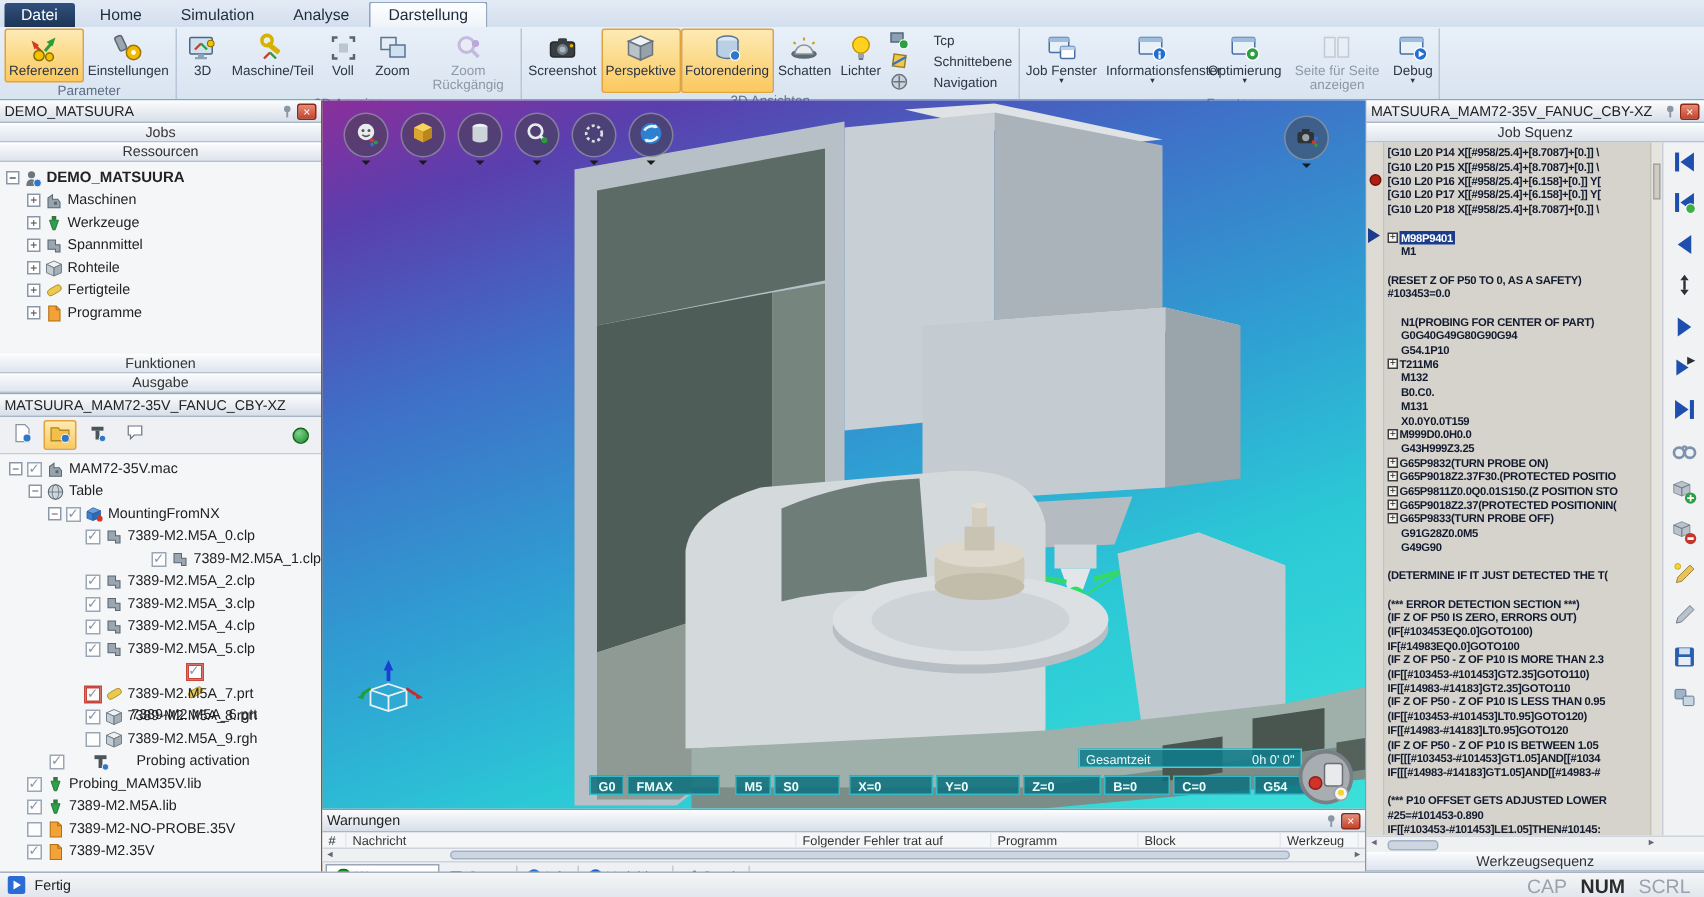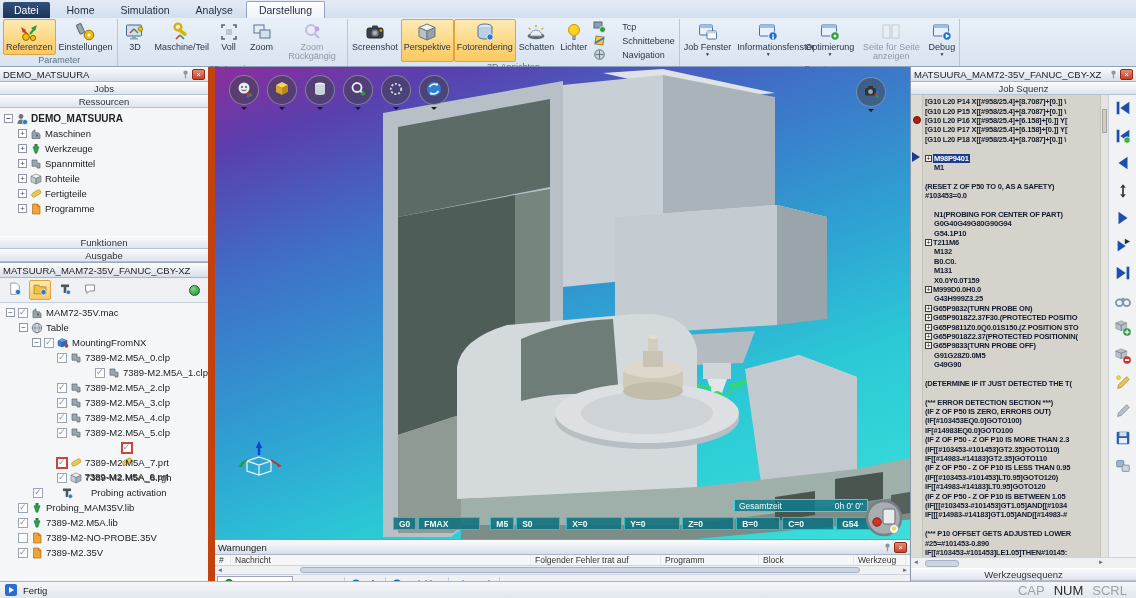--- a/index.html
+++ b/index.html
@@ -22,21 +22,21 @@
 .rbtn .lb{font-size:9px;color:#2b3545;text-align:center;line-height:1.05;max-width:62px}
 .rbtn.hl{background:linear-gradient(#fdeab4,#fbc95e);border-color:#e2a23c}
 .rbtn.dis{opacity:.45}
 .rbtn .caret{font-size:5px;color:#333;line-height:5px}
 .rstack{display:flex;flex-direction:column;justify-content:flex-start;gap:1px;padding:1px 3px}
 .rsbtn{display:flex;align-items:center;gap:16px;font-size:9px;color:#2b3545;height:13px}
 .rsbtn .ic{width:13px;height:13px;flex:none}
 
 
 .main{flex:1;display:flex;min-height:0}
-.leftcol{width:215px;flex:none;display:flex;flex-direction:column;background:#5eead4;border-right:7px solid #c2410c}
+.leftcol{width:215px;flex:none;display:flex;flex-direction:column;background:#5eead4;border-right:1px solid #c2410c}
 .panel{display:flex;flex-direction:column;background:#eef0f3;min-height:0}
 .p1{height:196px;flex:none;border-bottom:1px solid #9aa7b6}
 .p2{flex:1}
 .ptitle{height:15px;flex:none;display:flex;align-items:center;gap:2px;padding:0 3px;background:linear-gradient(#fbfcfd,#d8dfe9);border-bottom:1px solid #aab6c6;font-size:9.5px;color:#222;white-space:nowrap;overflow:hidden}
 .ptitle .sp{flex:1}
 .closebtn{width:13px;height:11px;flex:none;background:linear-gradient(#e88b74,#c8422a);border:1px solid #8a2a18;border-radius:2px;color:#fff;font-size:8px;line-height:9px;text-align:center}
 .pinic{width:9px;height:11px;flex:none}
 .secbar{height:13px;flex:none;display:flex;align-items:center;justify-content:center;font-size:9.5px;color:#333;background:linear-gradient(#f8fafc,#dee4ee);border-top:1px solid #fff;border-bottom:1px solid #b6c0cf}
 .tree1{flex:1;background:#f5f6f8;padding:3px 0 0 4px;overflow:hidden}
 .trow{display:flex;align-items:center;height:15px;font-size:9.5px;color:#222;gap:3px;white-space:nowrap}
@@ -57,21 +57,21 @@
 
 .centercol{width:695px;flex:none;display:flex;flex-direction:column;min-width:0}
 .view3d{height:472px;flex:none;position:relative;overflow:hidden;
  background:linear-gradient(160deg,#8b2f9b 0%,#5a3fae 12%,#3f6fc7 30%,#2f9ed2 52%,#2bc9d6 72%,#3be0da 100%)}
 .machinesvg{position:absolute;inset:0}
 .navbar3d{position:absolute;top:8px;left:14px;display:flex;gap:8px}
 .navbtn{width:30px;height:30px;border-radius:50%;background:rgba(66,68,74,.55);border:1px solid rgba(175,180,190,.55);display:flex;align-items:center;justify-content:center;position:relative}
 .navbtn .caret3d,.cambtn .caret3d{position:absolute;left:11px;top:31px;width:0;height:0;border:3.5px solid transparent;border-top-color:#1a1a1a}
 .cambtn{position:absolute;top:10px;right:24px;width:30px;height:30px;border-radius:50%;background:rgba(66,68,74,.5);border:1px solid rgba(175,180,190,.55);display:flex;align-items:center;justify-content:center}
 .triad{position:absolute;left:22px;bottom:56px}
-.timebar{position:absolute;right:42px;bottom:27px;width:134px;height:13px;background:rgba(13,125,140,.85);border:1px solid #3fd0da;display:flex;justify-content:space-between;align-items:center;padding:0 4px;font-size:8.5px;color:#eafcfd}
+.timebar{position:absolute;right:42px;bottom:27px;width:149px;height:13px;background:rgba(13,125,140,.85);border:1px solid #3fd0da;display:flex;justify-content:space-between;align-items:center;padding:0 4px;font-size:8.5px;color:#eafcfd}
 .chips{position:absolute;left:178px;bottom:9px;display:flex;gap:2px}
 .chip{height:13px;background:rgba(10,112,126,.85);border:1px solid #35bac6;color:#eaffff;font-size:8.5px;font-weight:bold;display:flex;align-items:center;padding:0 5px}
 .mstatus{position:absolute;right:7px;bottom:2px;width:38px;height:38px}
 
 
 .warnpanel{flex:1;display:flex;flex-direction:column;background:#eef0f3;border-top:1px solid #8a97a8;min-height:0}
 .wcols{height:11px;flex:none;display:flex;font-size:8.5px;color:#333;border-bottom:1px solid #cdd4dd;background:#f4f6f8}
 .wcol{padding-left:4px;flex:none;white-space:nowrap;overflow:hidden;border-right:1px solid #e3e8ee}
 .wscroll{height:9px;flex:none;background:#eef0f2;border-bottom:1px solid #cdd4dd;position:relative}
 .wthumb{position:absolute;left:85px;top:1px;width:560px;height:6px;background:#ccd5e0;border:1px solid #a2b2c6;border-radius:3px}
@@ -95,21 +95,21 @@
 .jvscroll{width:8px;flex:none;background:#e6e4df;border-left:1px solid #c6c2ba;position:relative}
 .jvthumb{position:absolute;top:14px;left:1px;width:5px;height:24px;background:#cfccc5;border:1px solid #a8a49c}
 .jtools{width:28px;flex:none;background:#f0f2f4;border-left:1px solid #c9cfd8;display:flex;flex-direction:column;align-items:center;padding-top:5px;gap:9.5px}
 .jtool{width:20px;height:18px;display:flex;align-items:center;justify-content:center}
 .jhscroll{height:11px;flex:none;background:#eef0f2;border-top:1px solid #cdd4dd;position:relative}
 .jhthumb{position:absolute;left:14px;top:1.5px;width:34px;height:7px;background:#ccd5e0;border:1px solid #a2b2c6;border-radius:3px}
 
 
 .statusbar{height:17px;flex:none;display:flex;align-items:center;gap:6px;background:linear-gradient(#f4f6f8,#e2e7ed);border-top:1px solid #a8b2c0;padding:0 5px;font-size:9.5px;color:#222}
 .sb-right{margin-left:auto;display:flex;gap:9px;font-size:13px;color:#9aa2ad;padding-right:4px}
-.sb-right .on{color:#2b2b2b;font-weight:normal}
+.sb-right .on{color:#2b2b2b;font-weight:bold}
 </style>
 </head>
 <body>
 
 <div id="app">
 
   <header class="ribbon">
     <div class="tabrow" id="tabrow">
         <div class="rtab file">Datei</div>
         <div class="rtab">Home</div>
@@ -520,20 +520,30 @@
             <div class="trow" style="padding-left: 41px;">
               <span class="expspace"></span>
               <span class="cbx on"></span>
               <span class="ticon"><svg width="12" height="12" viewBox="0 0 12 12" xmlns="http://www.w3.org/2000/svg">
                   <path d="M6 1 L11 3.2 L6 5.5 L1 3.2 Z" fill="#eef2f5" stroke="#6a757f" stroke-width=".6"></path>
                   <path d="M1 3.2 L6 5.5 V11 L1 8.8 Z" fill="#c3ccd3" stroke="#6a757f" stroke-width=".6"></path>
                   <path d="M11 3.2 L6 5.5 V11 L11 8.8 Z" fill="#a3aeb7" stroke="#6a757f" stroke-width=".6"></path>
                 </svg></span>
               <span>7389-M2.M5A_8.rgh</span>
             </div>
+            <div class="trow" style="padding-left: 41px;">
+              <span class="expspace"></span>
+              <span class="cbx"></span>
+              <span class="ticon"><svg width="12" height="12" viewBox="0 0 12 12" xmlns="http://www.w3.org/2000/svg">
+                  <path d="M6 1 L11 3.2 L6 5.5 L1 3.2 Z" fill="#eef2f5" stroke="#6a757f" stroke-width=".6"></path>
+                  <path d="M1 3.2 L6 5.5 V11 L1 8.8 Z" fill="#c3ccd3" stroke="#6a757f" stroke-width=".6"></path>
+                  <path d="M11 3.2 L6 5.5 V11 L11 8.8 Z" fill="#a3aeb7" stroke="#6a757f" stroke-width=".6"></path>
+                </svg></span>
+              <span>7389-M2.M5A_9.rgh</span>
+            </div>
             <div class="trow" style="padding-left: 2px; gap: 18px;">
               <span class="expspace"></span>
               <span class="cbx on"></span>
               <span class="ticon"><svg width="12" height="12" viewBox="0 0 12 12" xmlns="http://www.w3.org/2000/svg">
                   <rect x="2" y="1.5" width="8" height="2.6" fill="#4a545c"></rect>
                   <rect x="4.7" y="4" width="2.6" height="6" fill="#4a545c"></rect>
                   <circle cx="9.3" cy="9.3" r="2.2" fill="#2f78c8" stroke="#fff" stroke-width=".6"></circle>
                 </svg></span>
               <span>Probing activation</span>
             </div>

